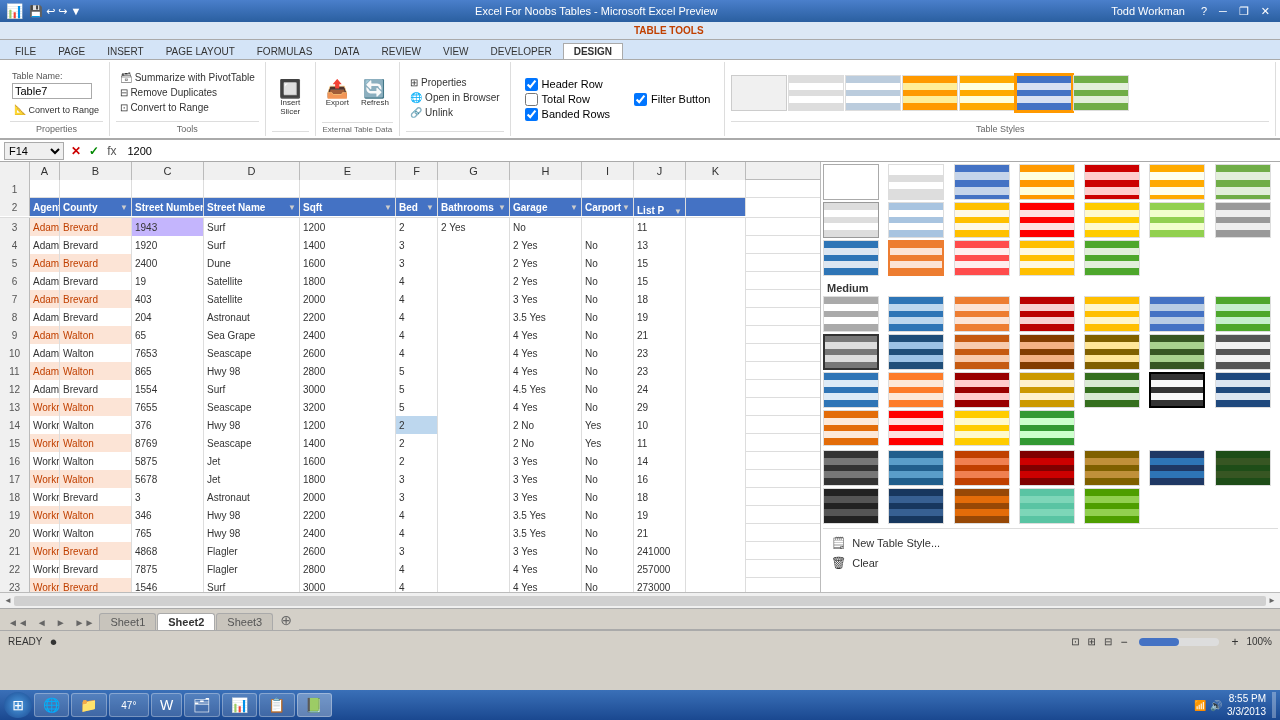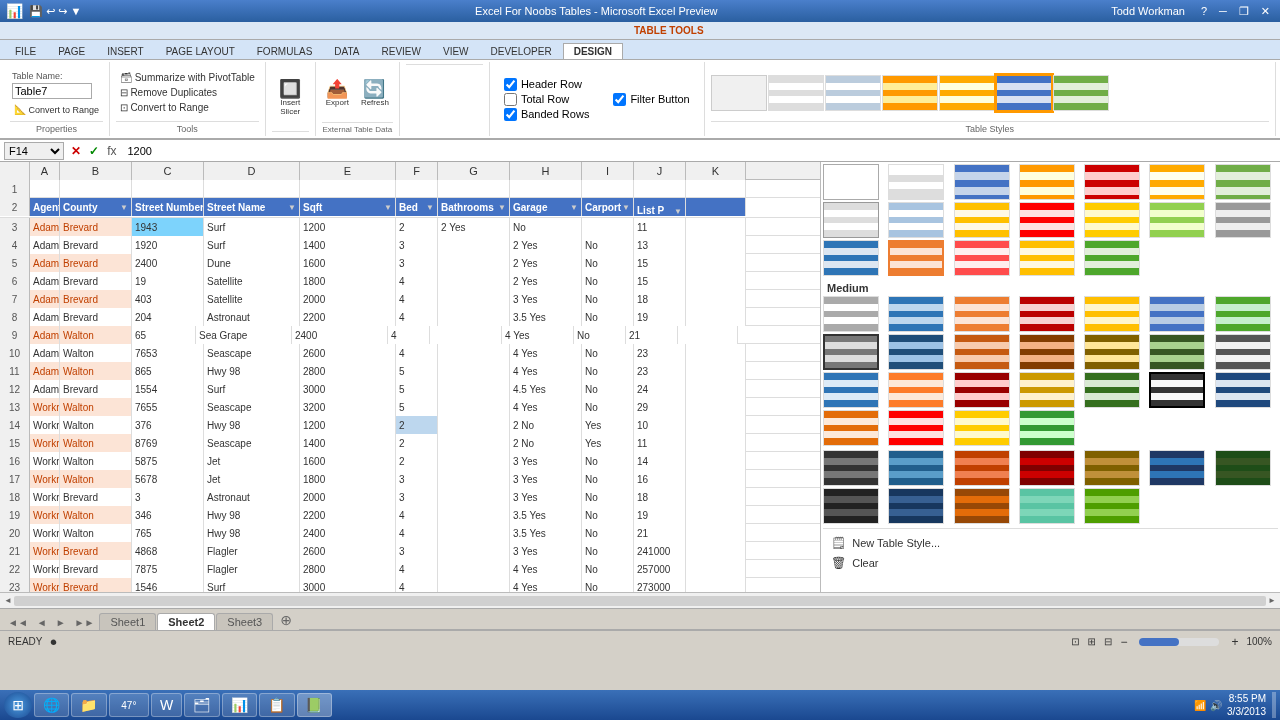--- a/index.html
+++ b/index.html
@@ -261,20 +261,25 @@
       </div>
       <div class="ribbon-btn">
         <span class="icon">🔄</span>
         <span style="font-size:8px;">Refresh</span>
       </div>
     </div>
     <div class="ribbon-group-label" style="font-size:8px;">External Table Data</div>
   </div>
 
   <div class="ribbon-group" style="min-width:90px;">
+    <div class="ribbon-group-content" style="flex-direction:column; gap:2px; align-items:flex-start; justify-content:center;">
+      <div class="ribbon-btn-small" style="font-size:10px;">⊞ Properties</div>
+      <div class="ribbon-btn-small" style="font-size:10px;">🌐 Open in Browser</div>
+      <div class="ribbon-btn-small" style="font-size:10px;">🔗 Unlink</div>
+    </div>
     <div class="ribbon-group-label"></div>
   </div>
 
   <div class="ribbon-group" style="min-width:160px;">
     <div class="ribbon-group-content" style="gap:8px;">
       <div class="cb-group">
         <label class="cb-item">
           <input type="checkbox" checked="" style="">
           <span>Header Row</span>
         </label>
@@ -375,21 +380,21 @@
         <div class="cell cell-header" style="width:52px; font-size:10px;align-items:flex-end;">List P<span class="dropdown-arrow">▼</span></div>
         <div class="cell cell-header" style="width:60px; font-size:10px;"></div>
       </div>
     </div>
 
     <div id="data-rows">
         <div class="grid-row">
           <div class="row-num">3</div>
           <div class="cell" style="width:30px; background:#fce4d6; color:#c04000;">Adams</div>
           <div class="cell" style="width:72px; background:#fce4d6; color:#c04000;">Brevard</div>
-          <div class="cell" style="width:72px; background:#7dd3fc; color:#333;">1943</div>
+          <div class="cell" style="width:72px; background:#c4b5fd; color:#333;">1943</div>
           <div class="cell" style="width:96px; background:white; color:#333;">Surf</div>
           <div class="cell" style="width:96px; background:white; color:#333;">1200</div>
           <div class="cell" style="width:42px; background:white; color:#333;">2</div>
           <div class="cell" style="width:72px; background:white; color:#333;">2 Yes</div>
           <div class="cell" style="width:72px; background:white; color:#333;">No</div>
           <div class="cell" style="width:52px; background:white; color:#333;"></div>
           <div class="cell" style="width:52px; background:white; color:#333;">11</div>
           <div class="cell" style="width:60px; background:white; color:#333;"></div>
         </div>
         <div class="grid-row">
@@ -459,21 +464,21 @@
           <div class="cell" style="width:72px; background:white; color:#333;"></div>
           <div class="cell" style="width:72px; background:white; color:#333;">3.5 Yes</div>
           <div class="cell" style="width:52px; background:white; color:#333;">No</div>
           <div class="cell" style="width:52px; background:white; color:#333;">19</div>
           <div class="cell" style="width:60px; background:white; color:#333;"></div>
         </div>
         <div class="grid-row">
           <div class="row-num">9</div>
           <div class="cell" style="width:30px; background:#fce4d6; color:#c04000;">Adams</div>
           <div class="cell" style="width:72px; background:#fce4d6; color:#c04000;">Walton</div>
-          <div class="cell" style="width:64px; background:white; color:#333;">65</div>
+          <div class="cell" style="width:72px; background:white; color:#333;">65</div>
           <div class="cell" style="width:96px; background:white; color:#333;">Sea Grape</div>
           <div class="cell" style="width:96px; background:white; color:#333;">2400</div>
           <div class="cell" style="width:42px; background:white; color:#333;">4</div>
           <div class="cell" style="width:72px; background:white; color:#333;"></div>
           <div class="cell" style="width:72px; background:white; color:#333;">4 Yes</div>
           <div class="cell" style="width:52px; background:white; color:#333;">No</div>
           <div class="cell" style="width:52px; background:white; color:#333;">21</div>
           <div class="cell" style="width:60px; background:white; color:#333;"></div>
         </div>
         <div class="grid-row">

